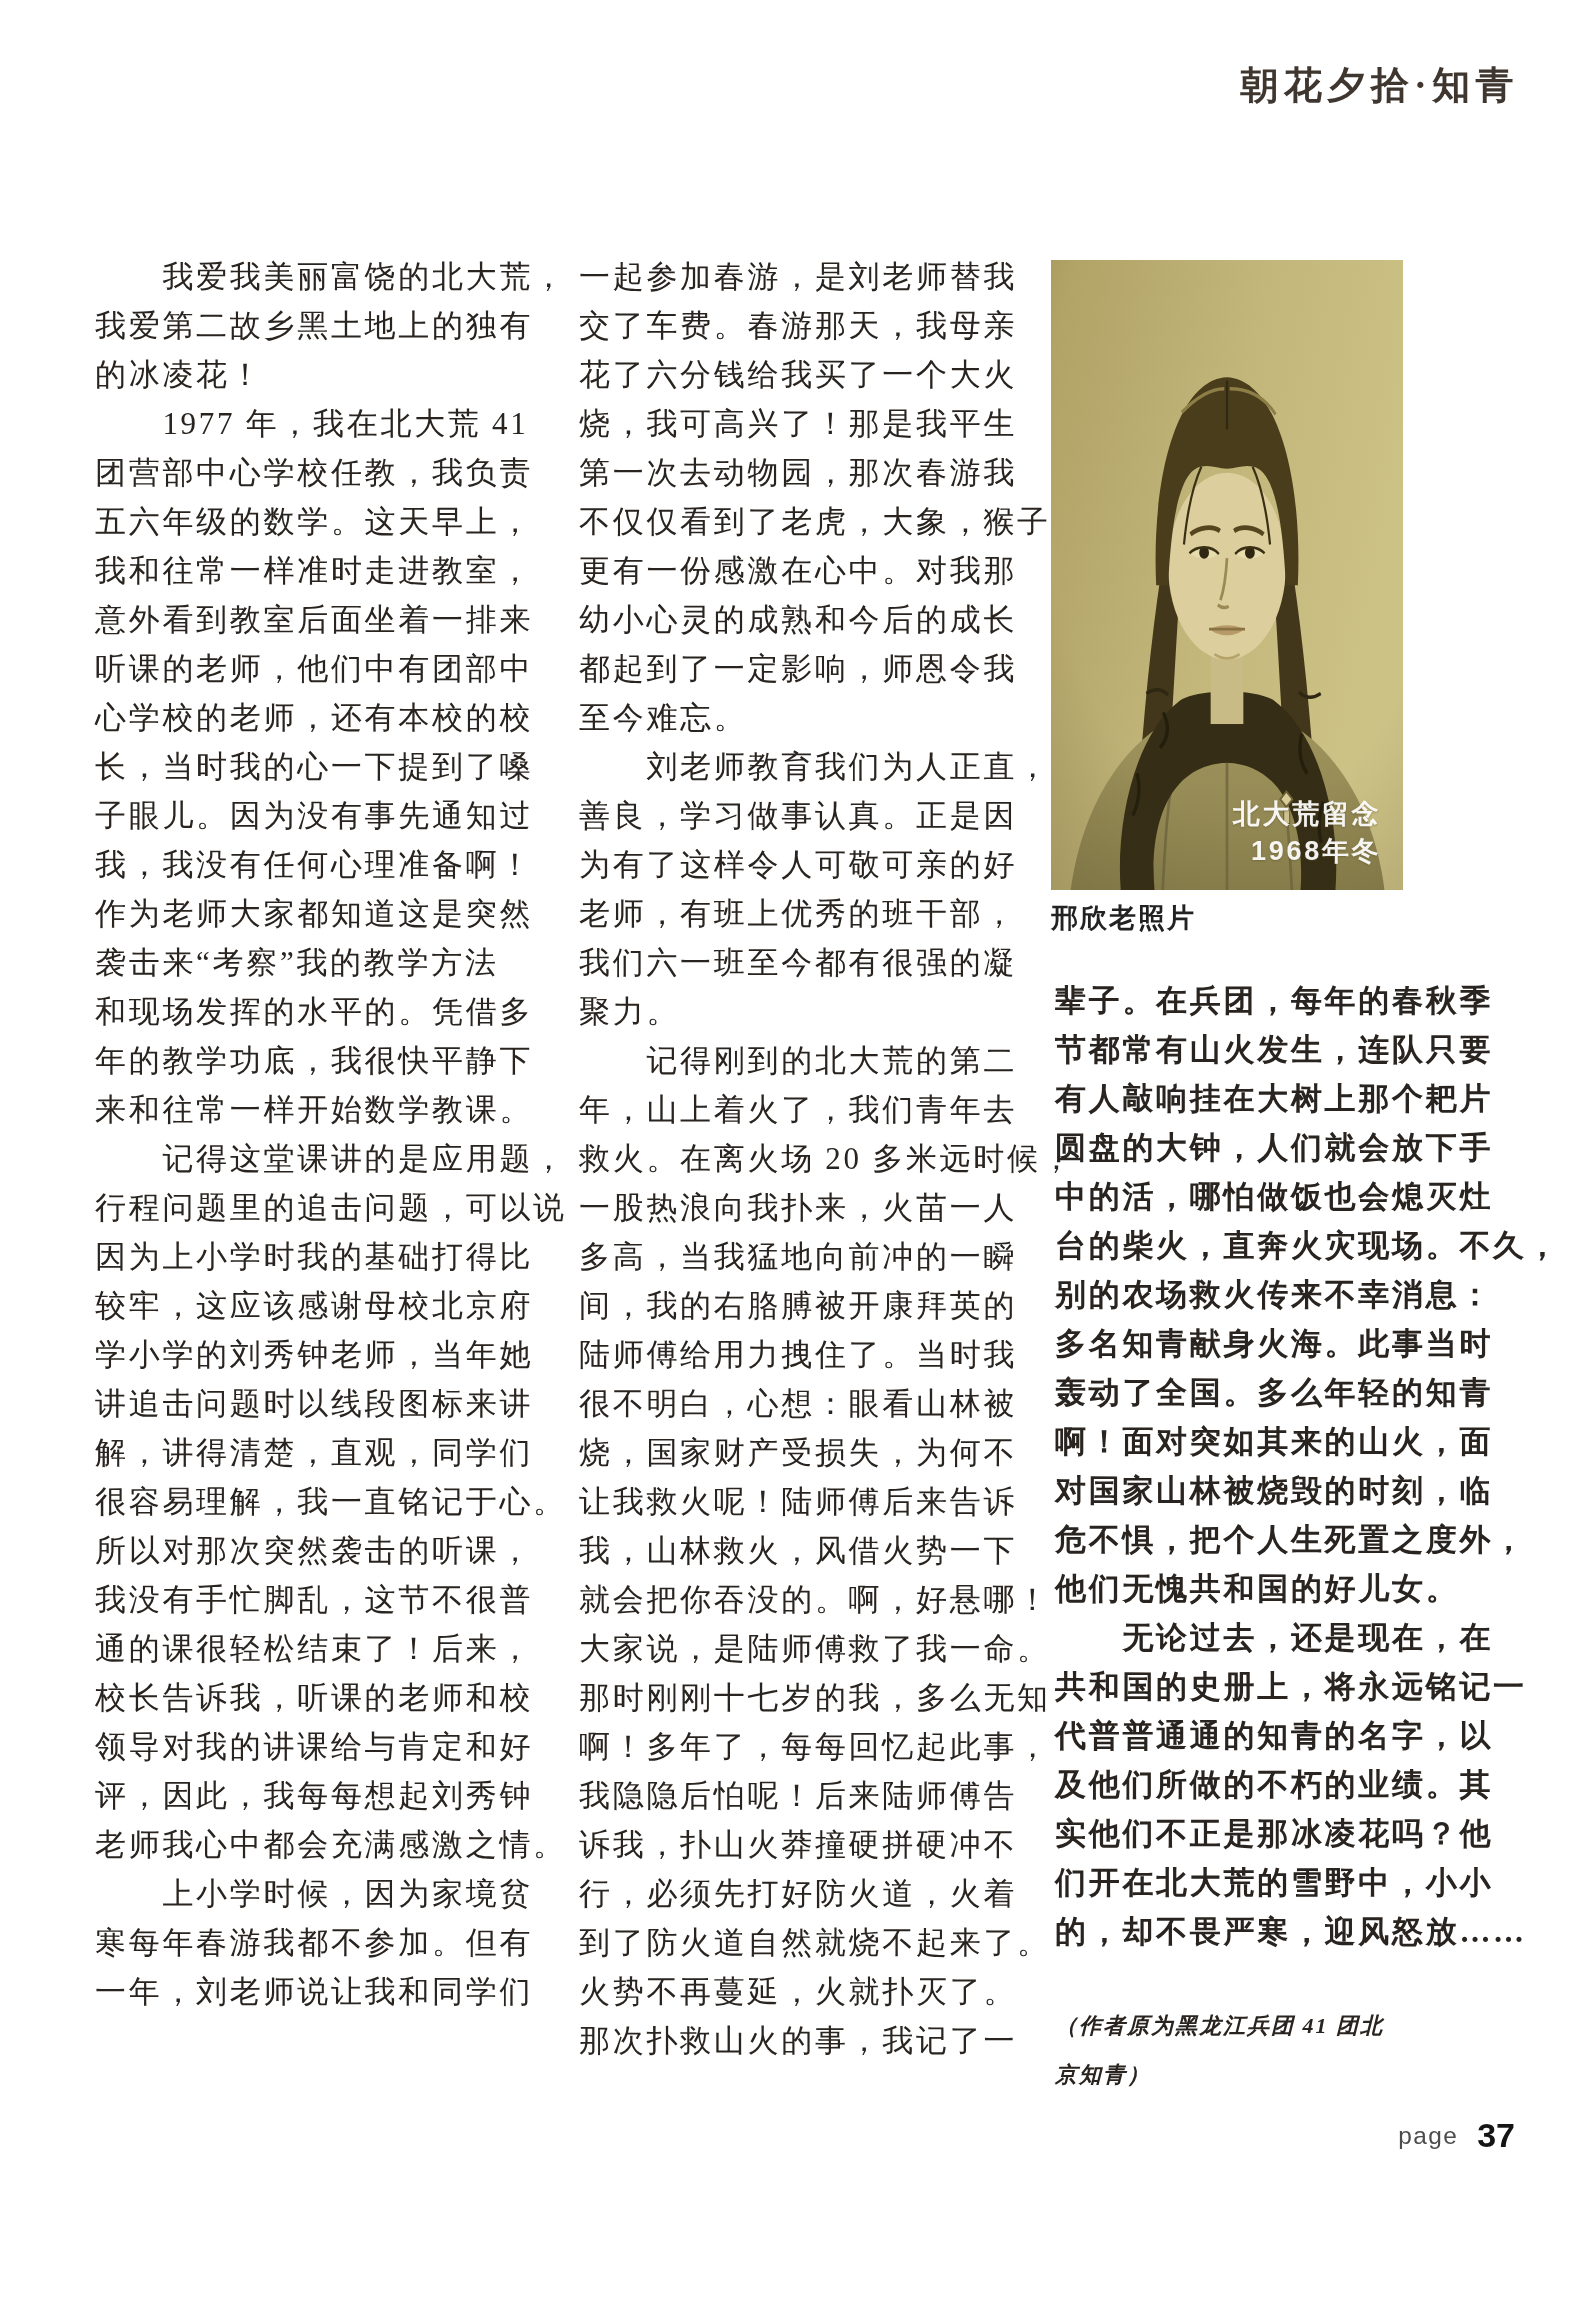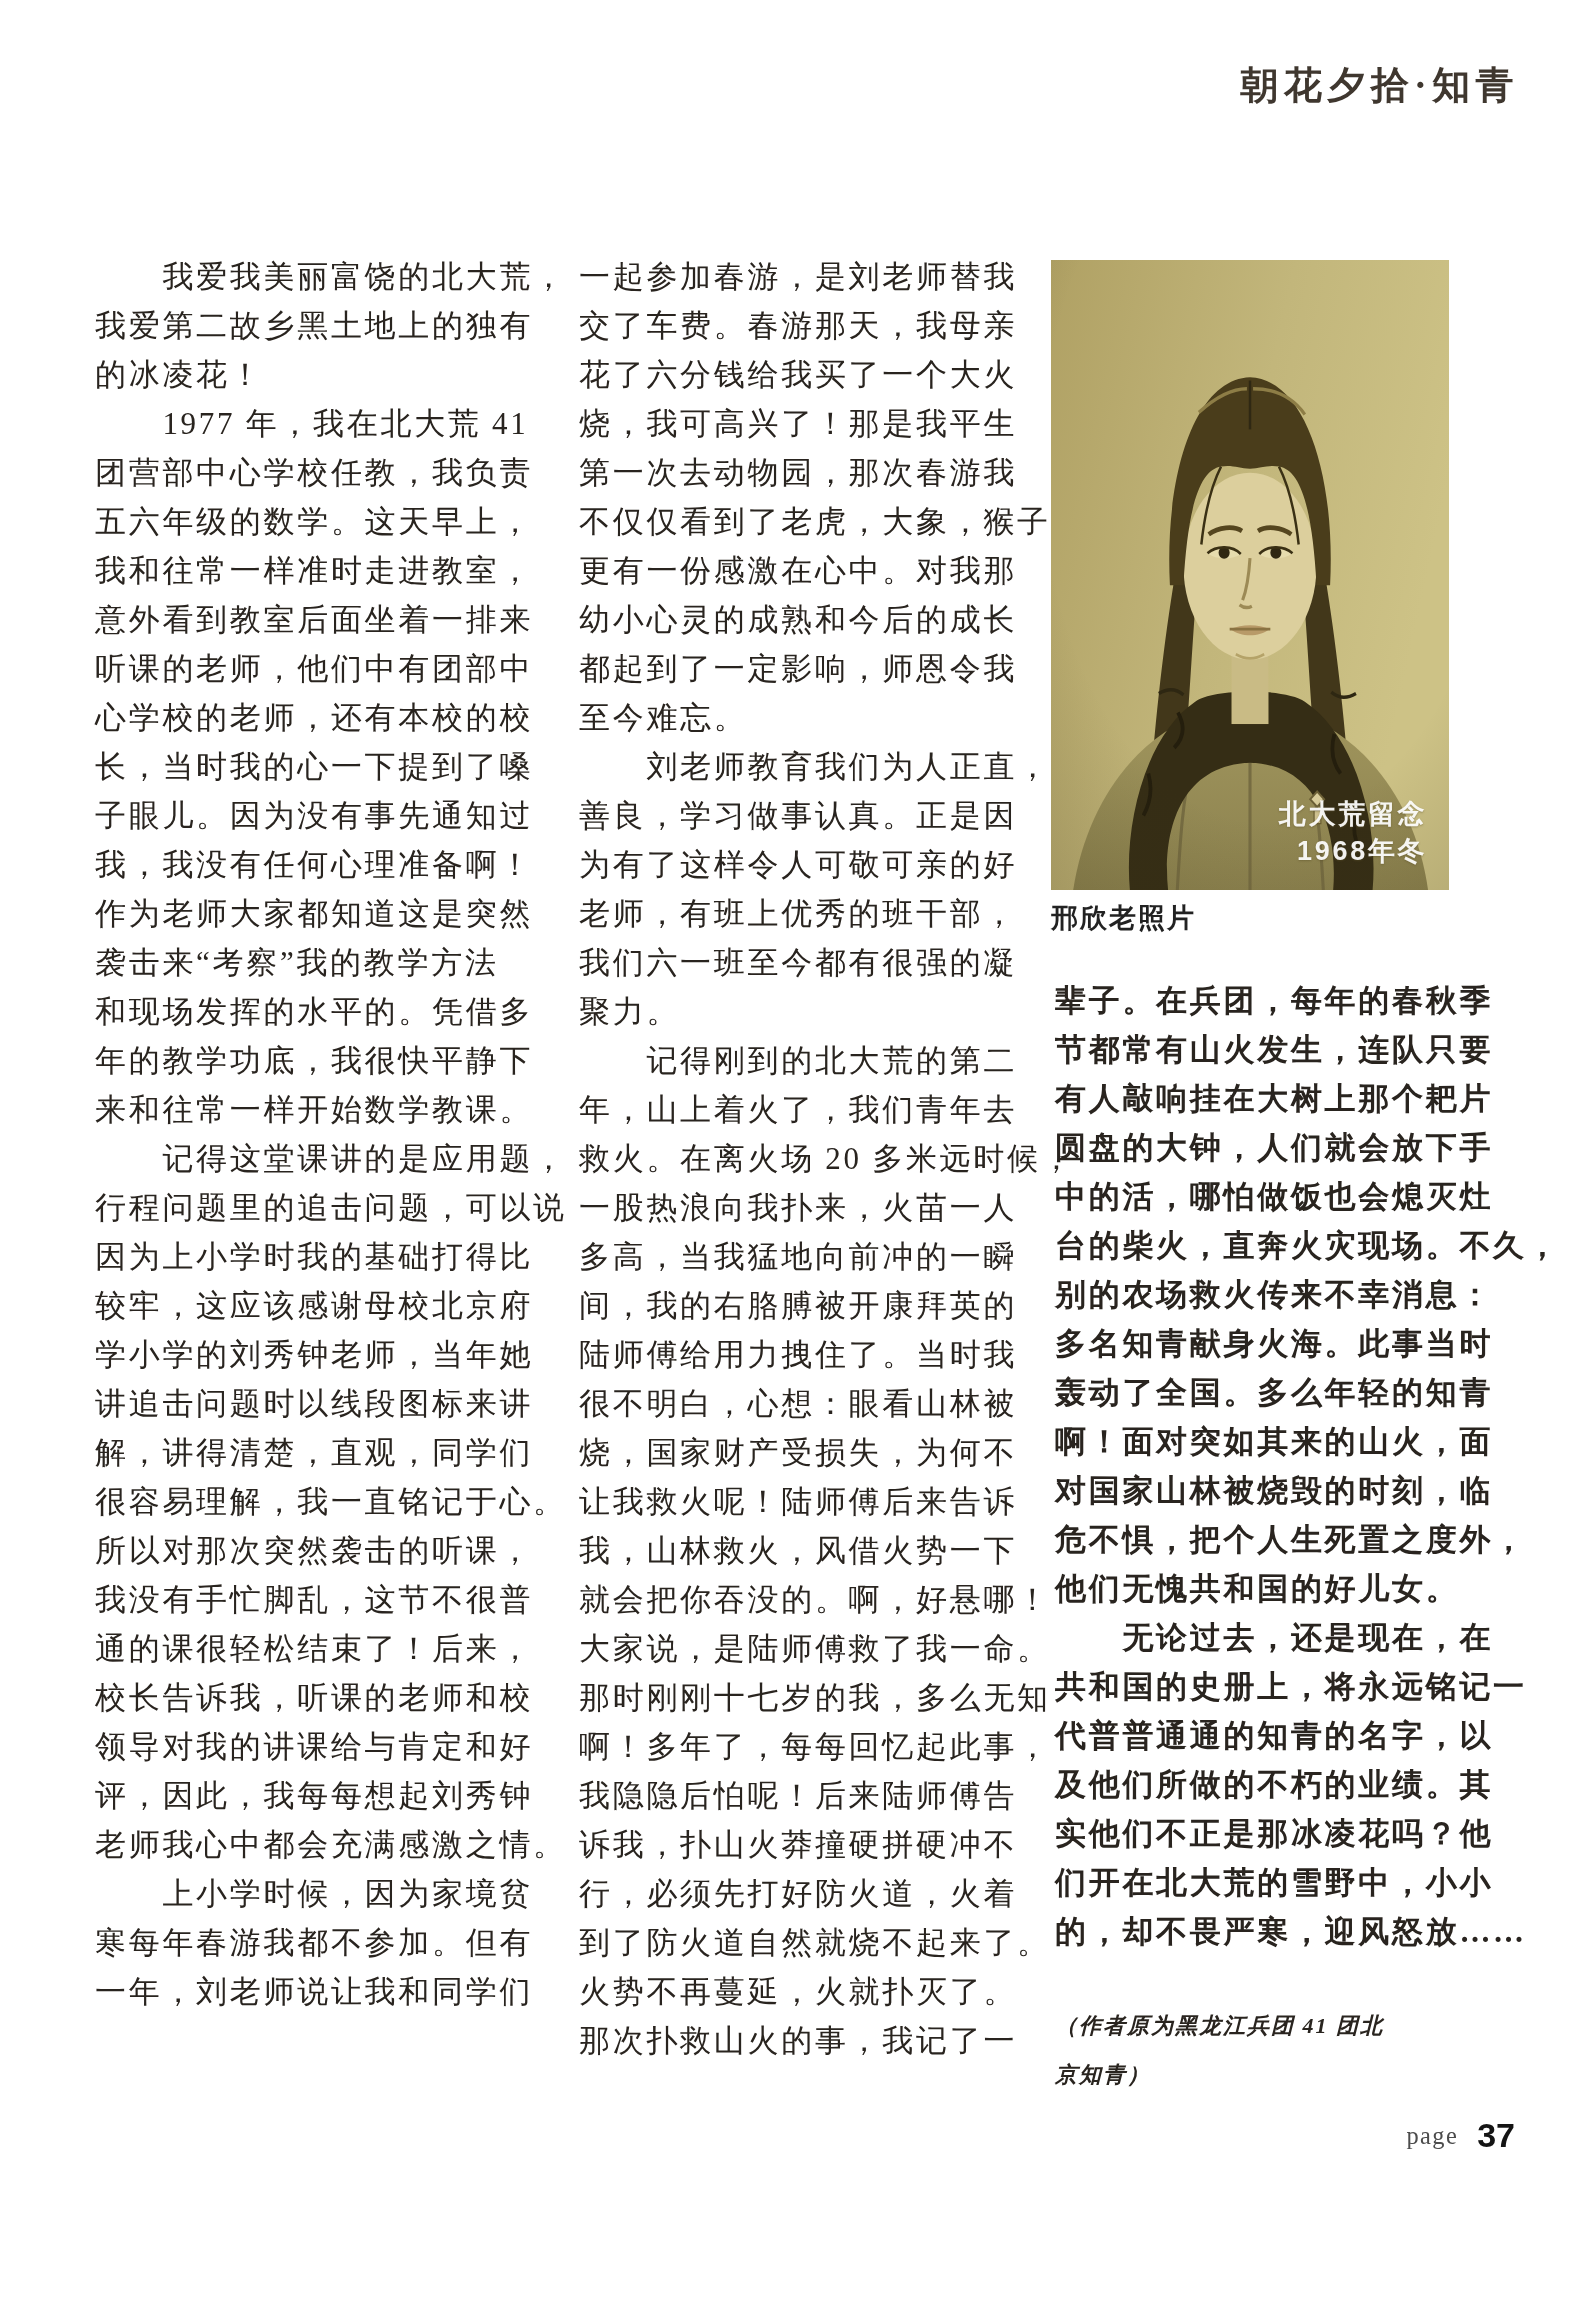--- a/index.html
+++ b/index.html
@@ -36,21 +36,21 @@
     position:absolute;
     left:1055px;top:2001px;width:447px;
     font-size:22px;line-height:49px;letter-spacing:2px;
     font-style:italic;
     font-weight:bold;
   }
   .note .tline{white-space:nowrap;height:49px;}
   .photo{
     position:absolute;
     left:1051px;top:260px;
-    width:398px;height:630px;
+    width:352px;height:630px;
     background:#b9ab6e;
     box-shadow:inset 0 0 0 2.7px rgba(235,228,190,.55);
   }
   .photo svg{display:block;width:100%;height:100%;}
   .photo-overlay{
     position:absolute;
     right:21.7px;bottom:20.3px;
     text-align:right;
     color:rgba(255,255,255,.93);
     font-family:"Liberation Sans","DejaVu Sans",sans-serif;
@@ -67,21 +67,21 @@
     font-weight:bold;
     font-size:27px;
     color:#222222;
     letter-spacing:2px;
   }
   .footer{
     position:absolute;
     top:2116px;right:80px;
   }
   .footer .page-label{
-    font-family:Liberation Serif, serif;
+    font-family:Liberation Sans, sans-serif;
     font-size:24.4px;color:#4c4c4c;letter-spacing:1.4px;
     vertical-align:baseline;
   }
   .footer .page-number{
     font-family:"Liberation Sans","DejaVu Sans",sans-serif;
     font-size:34px;font-weight:bold;color:#141414;
     margin-left:19px;vertical-align:-2.7px;
   }
 </style>
 </head>

